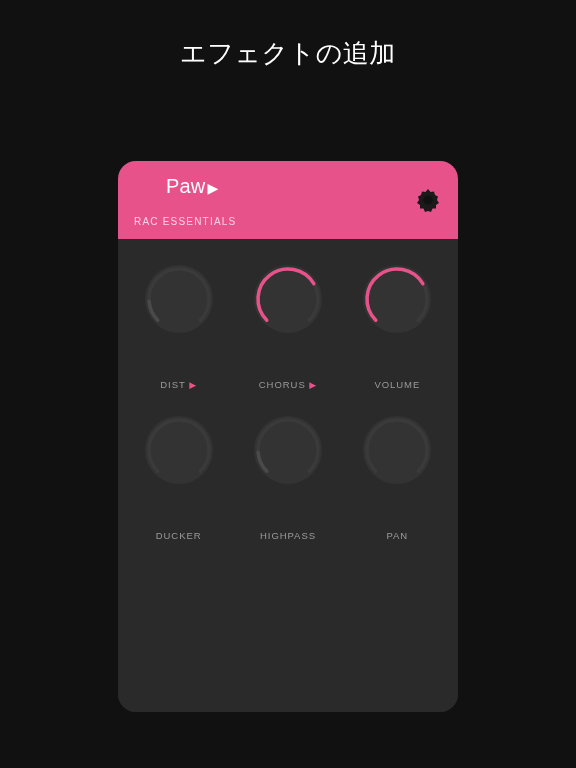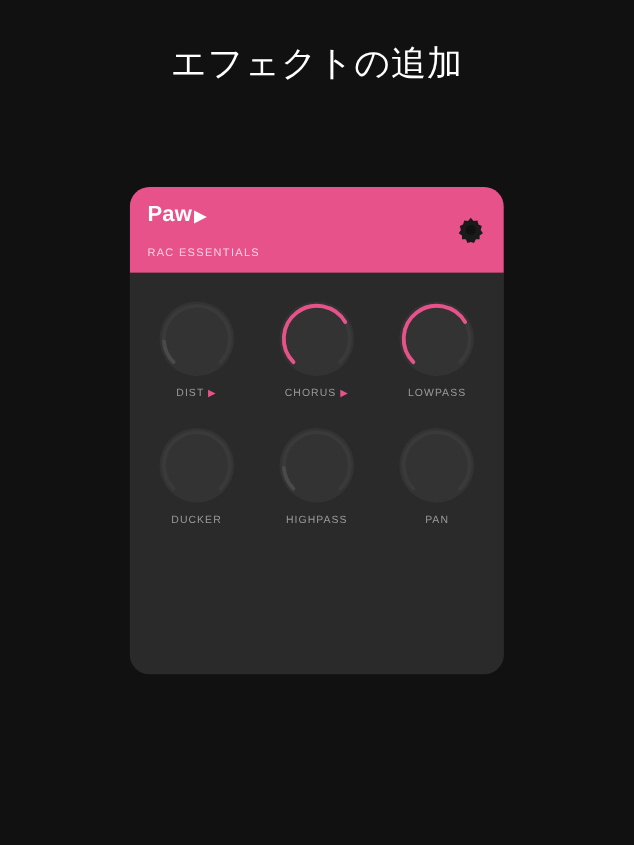--- a/index.html
+++ b/index.html
@@ -10,21 +10,21 @@
       background: #111111;
       font-family: -apple-system, BlinkMacSystemFont, 'Helvetica Neue', sans-serif;
       overflow: hidden;
       display: flex;
       flex-direction: column;
       align-items: center;
     }
 
     .page-title {
       color: #ffffff;
-      font-size: 32px;
+      font-size: 26px;
       font-weight: 500;
       margin-top: 36px;
       margin-bottom: 0;
       letter-spacing: 0.02em;
     }
 
     .plugin-card {
       background: #2a2a2a;
       border-radius: 18px;
       overflow: hidden;
@@ -38,22 +38,23 @@
       display: flex;
       justify-content: space-between;
       align-items: center;
     }
 
     .plugin-header-left {}
 
     .plugin-name {
       color: #ffffff;
       font-size: 20px;
-      font-weight: 700;
+      font-weight: 400;
       letter-spacing: 0.01em;
+      margin-left: 32px;
     }
 
     .plugin-name-arrow {
       font-size: 14px;
       margin-left: 2px;
     }
 
     .plugin-subtitle {
       color: rgba(255,255,255,0.75);
       font-size: 10px;
@@ -75,20 +76,21 @@
       padding: 10px 6px 10px 6px;
       background: #2a2a2a;
     }
 
     .knob-cell {
       display: flex;
       flex-direction: column;
       align-items: center;
       justify-content: center;
       padding: 12px 8px 10px 8px;
+      gap: 36px;
     }
 
     .knob-container {
       width: 76px;
       height: 76px;
       position: relative;
     }
 
     .knob-container svg {
       width: 100%;
@@ -164,21 +166,21 @@
         <div class="knob-container">
     <svg viewBox="0 0 76 76" xmlns="http://www.w3.org/2000/svg">
 
       <circle cx="38" cy="38" r="34" fill="#333333"></circle>
 
       <path d="M 16.786796564403577 59.21320343559643 A 30 30 0 1 1 59.213203435596455 59.2132034355964" fill="none" stroke="#3a3a3a" stroke-width="3.5" stroke-linecap="round"></path>
 
       <path d="M 16.786796564403577 59.21320343559643 A 30 30 0 1 1 63.822260810118294 22.72875752748884" fill="none" stroke="#e8528a" stroke-width="3.5" stroke-linecap="round"></path>
     </svg>
   </div>
-        <div class="knob-label">LOWPASS</div>
+        <div class="knob-label">VOLUME</div>
       </div>
       <div class="knob-cell">
         <div class="knob-container">
     <svg viewBox="0 0 76 76" xmlns="http://www.w3.org/2000/svg">
 
       <circle cx="38" cy="38" r="34" fill="#333333"></circle>
 
       <path d="M 16.786796564403577 59.21320343559643 A 30 30 0 1 1 59.213203435596455 59.2132034355964" fill="none" stroke="#3a3a3a" stroke-width="3.5" stroke-linecap="round"></path>
 
     </svg>

